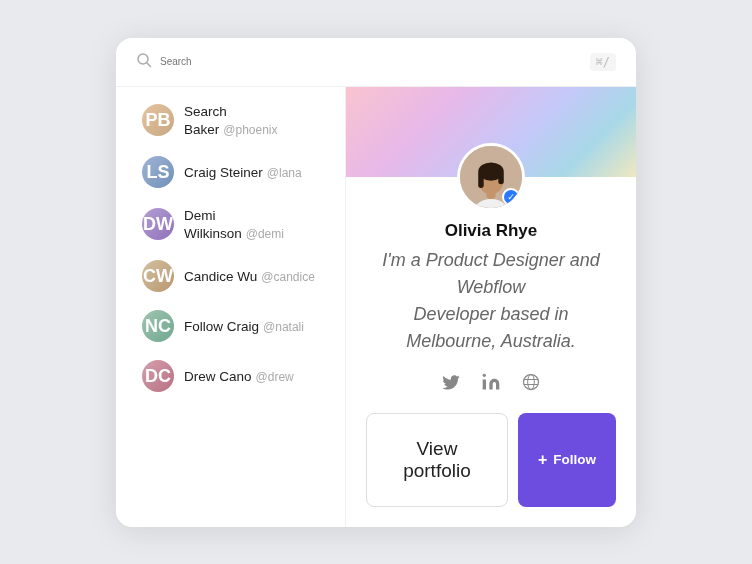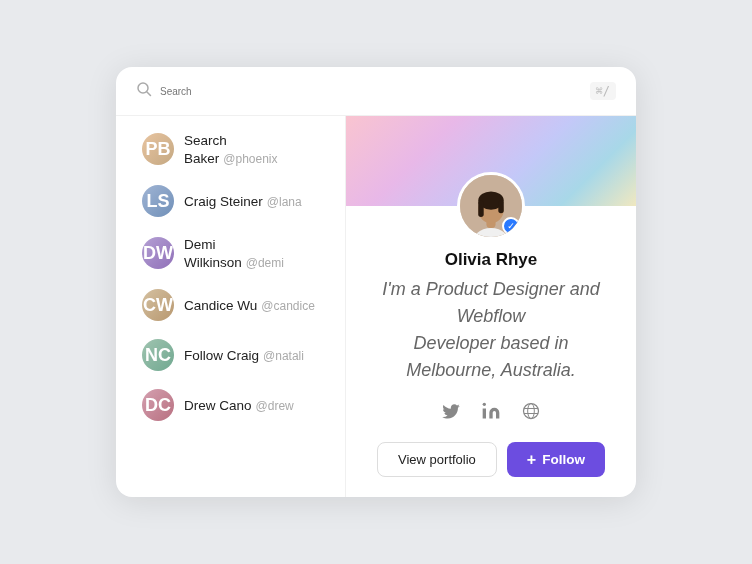--- a/index.html
+++ b/index.html
@@ -212,25 +212,25 @@
     }
 
     .action-buttons {
       display: flex;
       gap: 10px;
       justify-content: center;
       margin-bottom: 20px;
     }
 
     .btn-portfolio {
-      padding: 9px 20px;
+      padding: 24px 20px;
       border: 1.5px solid #ddd;
       background: #fff;
       border-radius: 8px;
-      font-size: 13px;
+      font-size: 19px;
       font-weight: 500;
       color: #222;
       cursor: pointer;
     }
 
     .btn-follow {
       padding: 9px 20px;
       border: none;
       background: #6c4de0;
       border-radius: 8px;

